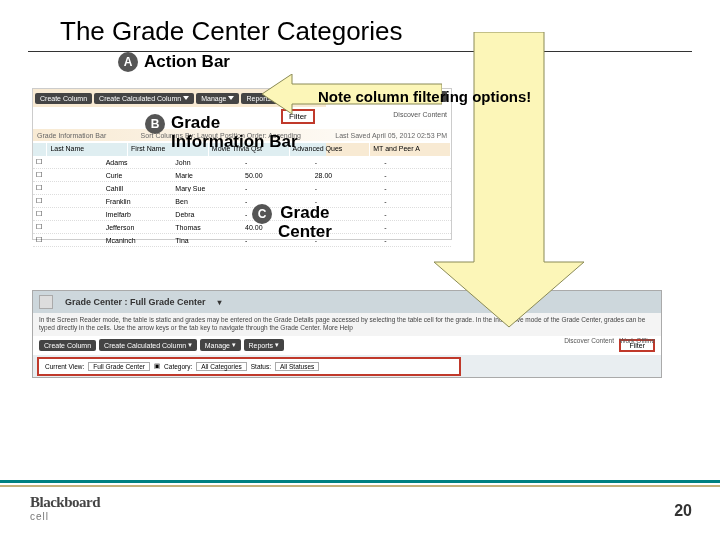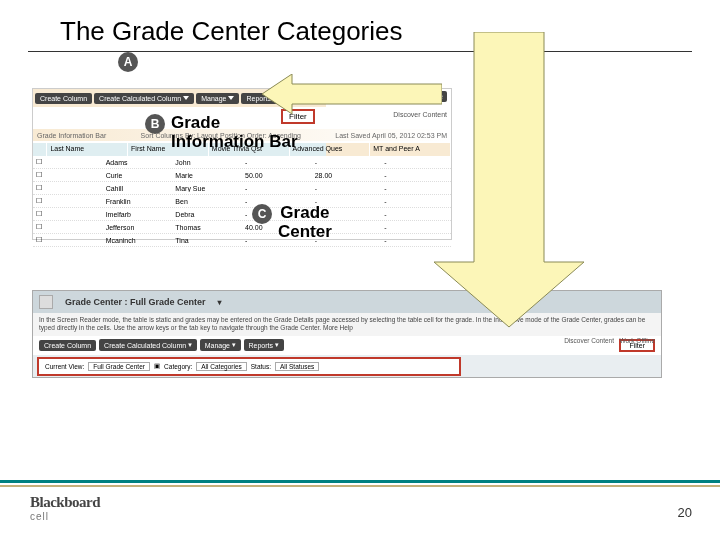--- a/index.html
+++ b/index.html
@@ -71,43 +71,45 @@
 .gc-currentview { padding: 3px 6px; background: #fff; border: 2px solid #c0392b; margin: 2px 200px 0 4px; display: flex; gap: 4px; align-items: center; font-size: 6.5px; }
 .gc-currentview .sel { border: 1px solid #aaa; padding: 0 4px; background: #fff; }
 .gc-lower-right { position: absolute; right: 6px; top: 46px; font-size: 6.5px; color: #555; }
 
 .footer { position: absolute; left: 0; bottom: 0; right: 0; height: 60px; }
 .footer .bar1 { height: 3px; background: #008080; }
 .footer .bar2 { height: 2px; background: #c4b07a; margin-top: 2px; }
 .footer .logo { position: absolute; left: 30px; bottom: 18px; color: #444; }
 .footer .logo .b1 { font-size: 15px; font-weight: 700; letter-spacing: -0.5px; font-family: "Times New Roman", serif; }
 .footer .logo .b2 { font-size: 10px; letter-spacing: 1px; color: #777; }
-.footer .pagenum { position: absolute; right: 28px; bottom: 20px; font-size: 13px; color: #333; }
+.footer .pagenum { position: absolute; right: 28px; bottom: 20px; font-size: 16px; color: #333; font-weight: bold; }
 </style>
 </head>
 <body>
 
 <h1 class="slide-title">The Grade Center Categories</h1>
 
 <div class="content">
 
   <div class="label-a">
     <span class="badge">A</span>
+    <span>Action Bar</span>
   </div>
 
   <div class="label-b">
     <span class="badge">B</span>
     <span class="txt">Grade<br>Information Bar</span>
   </div>
 
   <div class="label-c">
     <span class="badge">C</span>
     <span class="txt">Grade<br>Center</span>
   </div>
 
+  <div class="note-filtering">Note column filtering options!</div>
 
   <div class="shape-wrap" style="left:434px; top:-20px;">
     <svg width="150" height="300">
       <polygon points="40,0 110,0 110,230 150,230 75,295 0,230 40,230" fill="#fcf6b8" stroke="#8a8a56" stroke-width="1"></polygon>
     </svg>
   </div>
 
   <div class="shape-wrap" style="left:262px; top:22px;">
     <svg width="180" height="40">
       <polygon points="0,20 30,0 30,10 180,10 180,30 30,30 30,40" fill="#fcf6b8" stroke="#8a8a56" stroke-width="1"></polygon>

